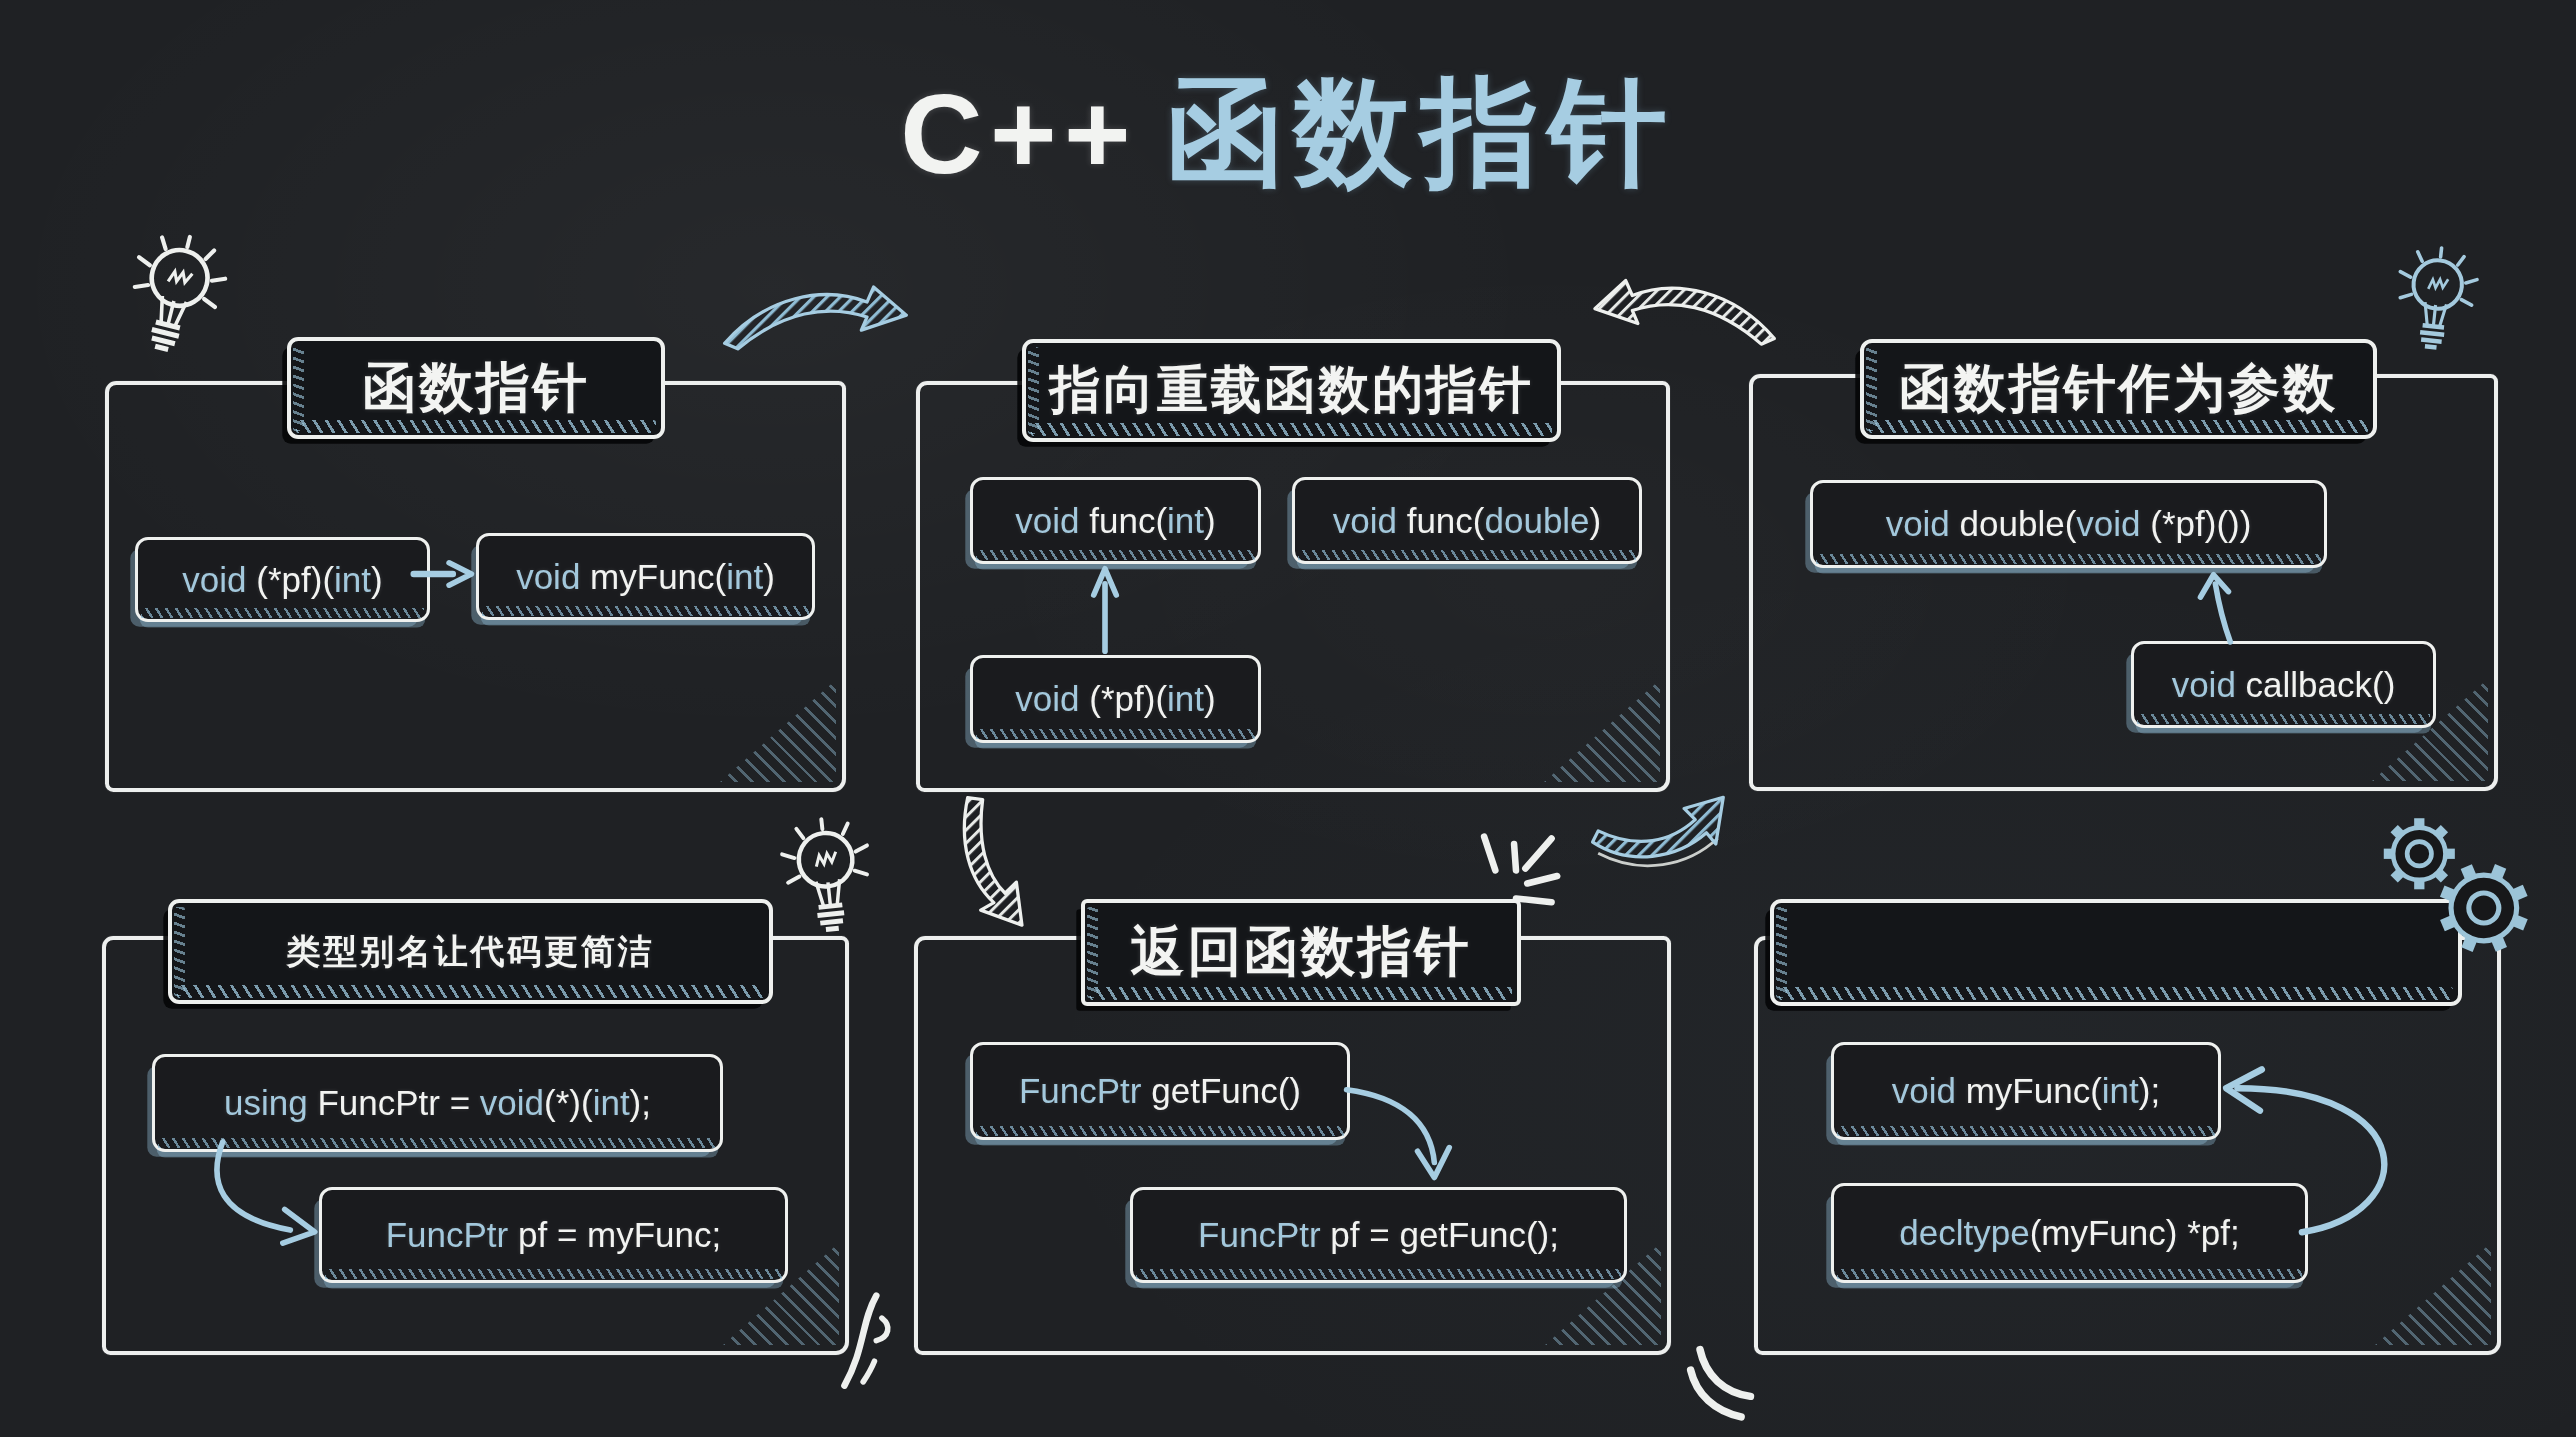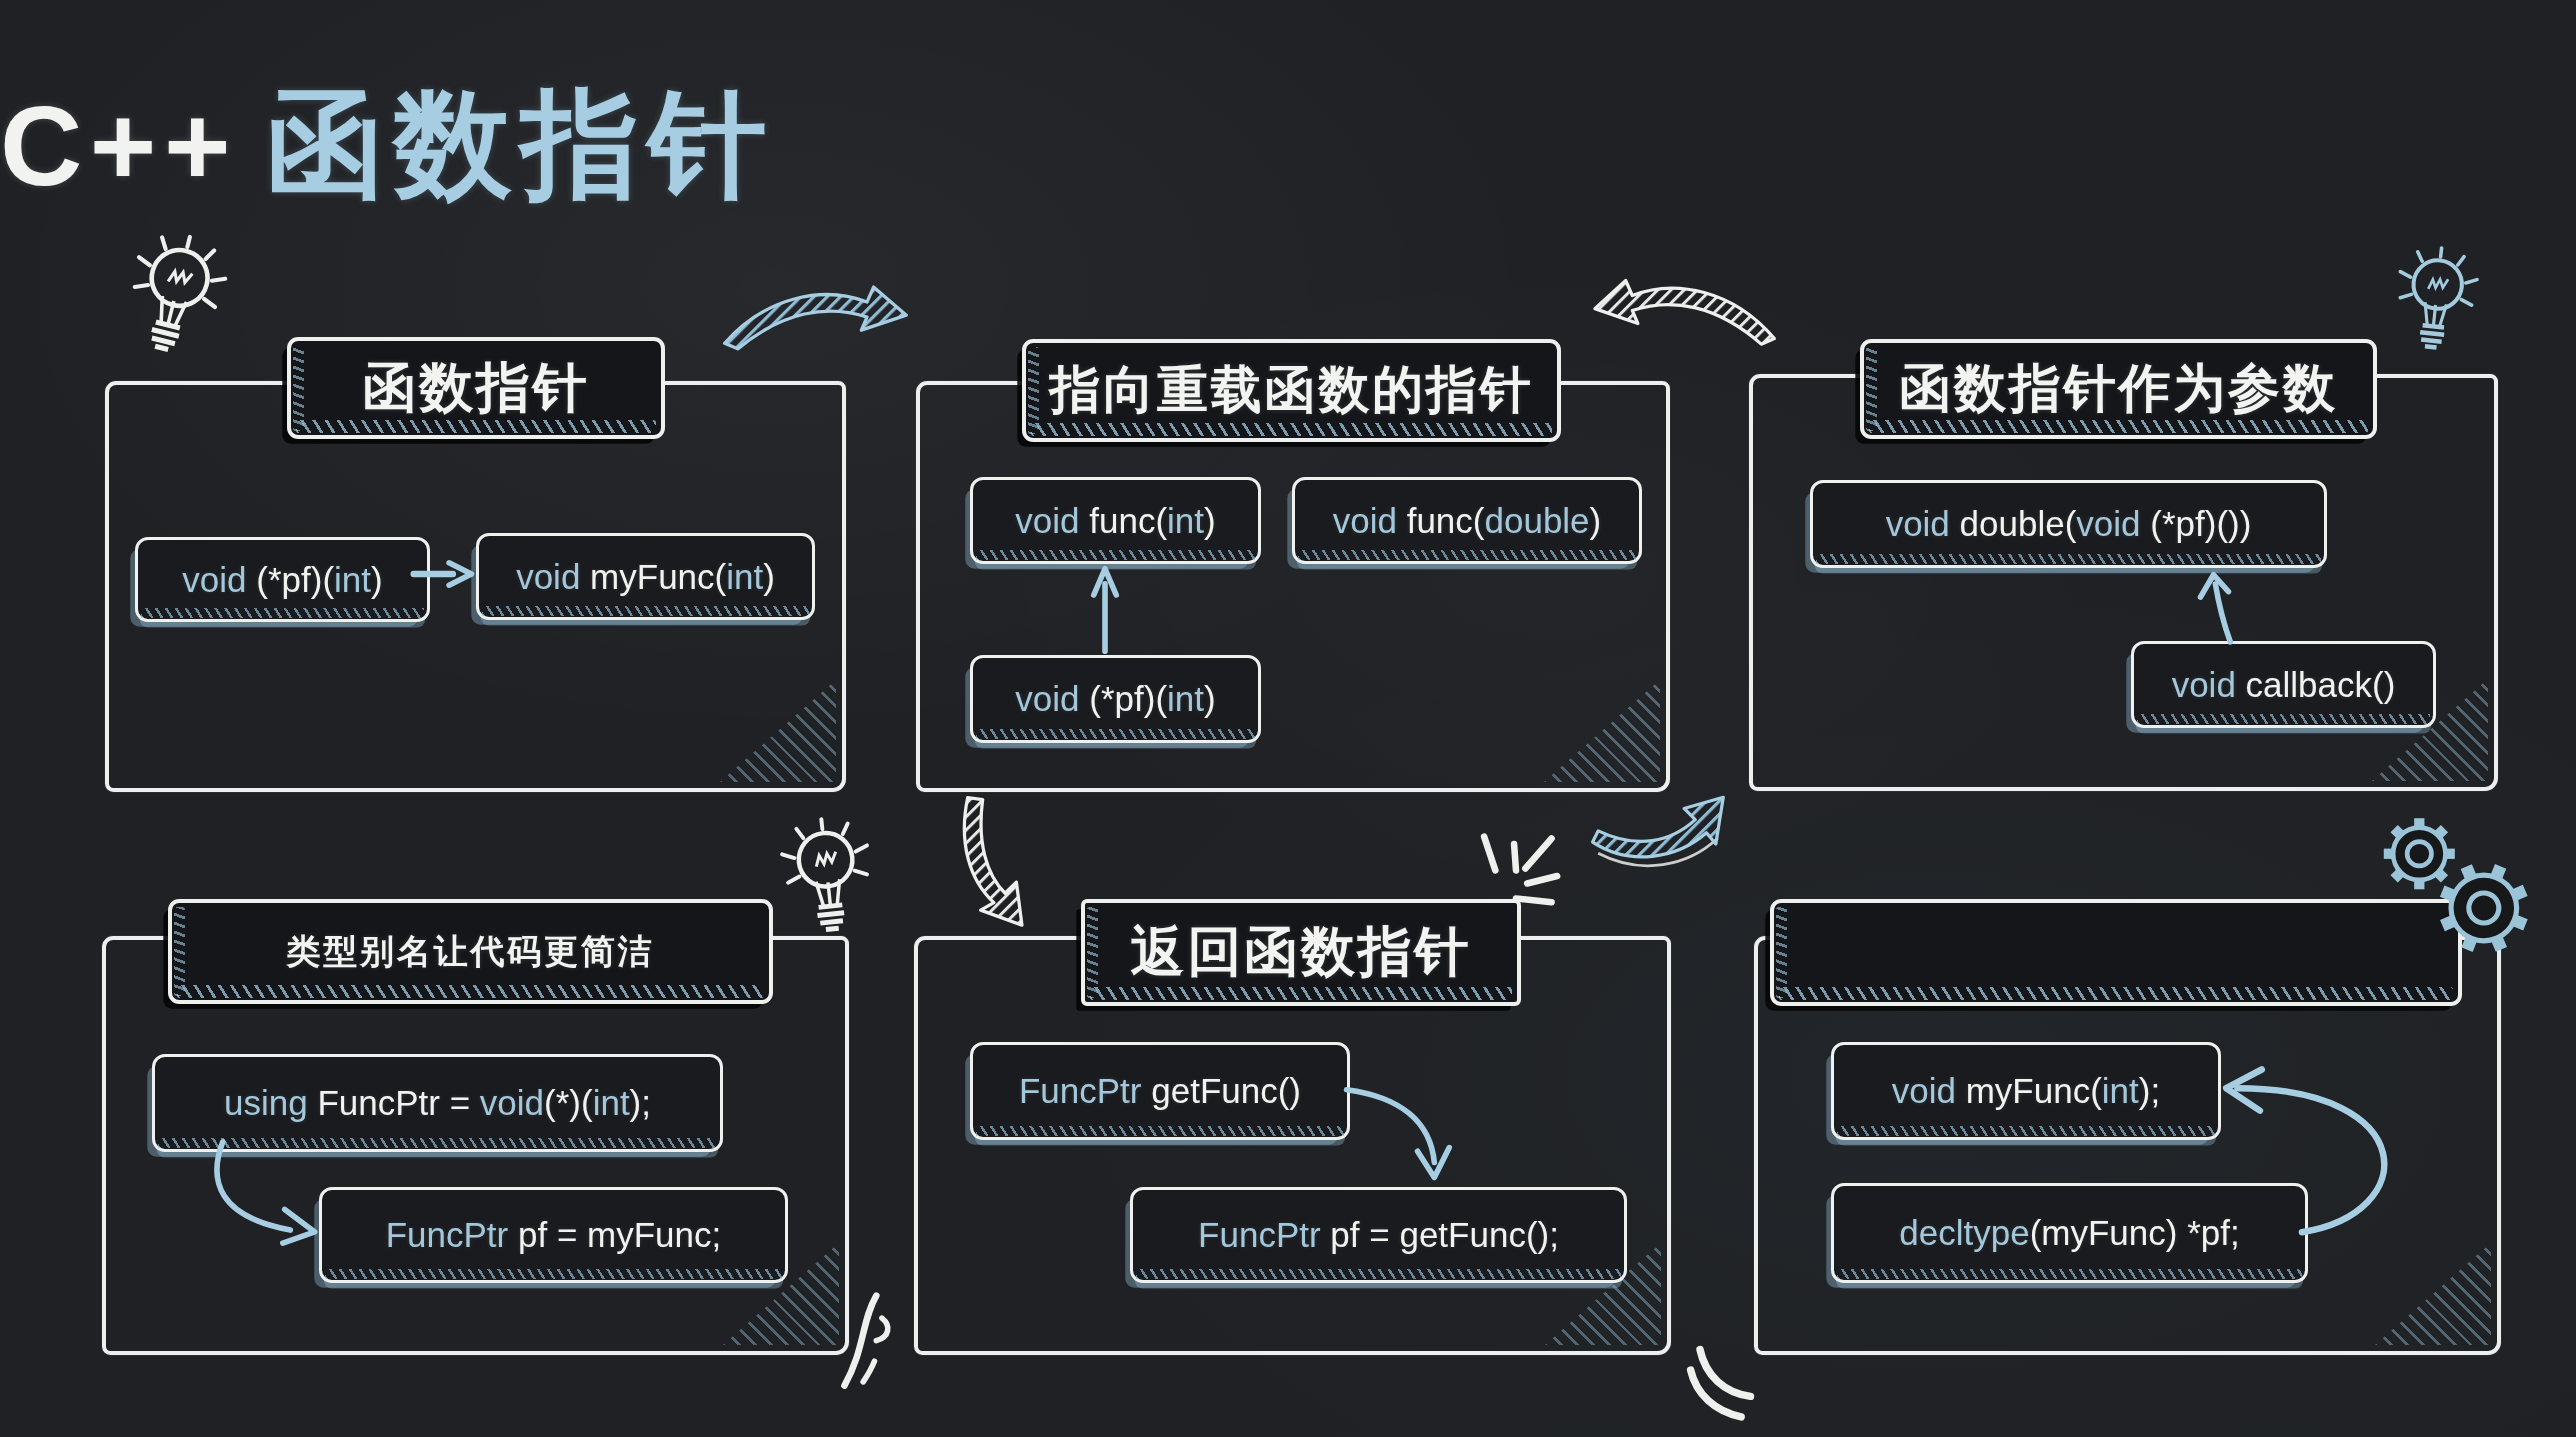--- a/index.html
+++ b/index.html
@@ -5,21 +5,21 @@
   html,body{margin:0;padding:0;width:2576px;height:1438px;overflow:hidden;}
   body{
     position:relative;
     background-color:#1f2124;
     background-image:
       radial-gradient(ellipse 1123px 655px at 30% 20%, rgba(255,255,255,0.035), transparent 70%),
       radial-gradient(ellipse 1310px 749px at 75% 75%, rgba(120,150,170,0.04), transparent 70%),
       radial-gradient(ellipse 842px 468px at 60% 40%, rgba(255,255,255,0.02), transparent 70%);
     font-family:"Liberation Sans","DejaVu Sans",sans-serif;
   }
-  .main-title{position:absolute;top:66px;left:0;width:100%;text-align:left;white-space:pre;z-index:5;}
+  .main-title{position:absolute;top:54px;left:0;width:100%;text-align:center;white-space:pre;z-index:5;}
   .t-latin{font-size:114px;font-weight:700;color:#f2f3f1;letter-spacing:7.5px;margin-right:28px;
            text-shadow:0 0 7.5px rgba(255,255,255,0.18);}
   .t-zh{font-size:118px;font-weight:700;color:#a6cde2;letter-spacing:9.4px;
         text-shadow:0 0 7.5px rgba(150,200,230,0.25);}
 
   .panel{position:absolute;border:4.7px solid #edefee;border-radius:11.2px 7.5px 13px 8.4px;z-index:1;
          box-shadow:0 0 0 0.9px rgba(255,255,255,0.05);}
   .tab{position:absolute;background:#141619;border:4.7px solid #eef0ee;border-radius:11.2px;
        display:flex;align-items:center;justify-content:center;z-index:4;
        box-shadow:-7.5px 7.5px 0 -2.8px rgba(4,5,7,0.9);}
@@ -111,21 +111,21 @@
     <path d="M4,32 L16,4 L28,32" fill="none" stroke="#a6cde2" stroke-width="6" stroke-linecap="round" stroke-linejoin="round"></path>
   </svg>
   <div class="codebox" style="left:50px;top:270px;width:270px;height:82px;">
     <span class="code"><span class="kw">void </span><span class="pl">(*pf)(</span><span class="kw">int</span><span class="pl">)</span></span>
     <div class="cb-hatch"></div>
   </div>
   <div class="corner-hatch"></div>
 </section>
 
 <section class="panel" style="left:1749px;top:374px;width:741px;height:409px;">
-  <div class="tab" style="left:107px;top:-39px;width:509px;height:92px;">
+  <div class="tab" style="left:107px;top:-39px;width:509px;height:92px;border-radius:12px;">
     <span class="tab-title" style="font-size:52px;">函数指针作为参数</span>
     <div class="tab-hatch"></div>
     <div class="tab-hatch-l"></div>
   </div>
   <div class="codebox" style="left:57px;top:102px;width:496px;height:82px;">
     <span class="code"><span class="kw">void </span><span class="pl">double(</span><span class="kw">void</span><span class="pl"> (*pf)())</span></span>
     <div class="cb-hatch"></div>
   </div>
   <svg class="deco" style="left:440px;top:191px;" width="56" height="75" viewBox="0 0 60 80">
     <path d="M40,78 C32,56 28,40 24,16" fill="none" stroke="#a6cde2" stroke-width="6" stroke-linecap="round"></path>

